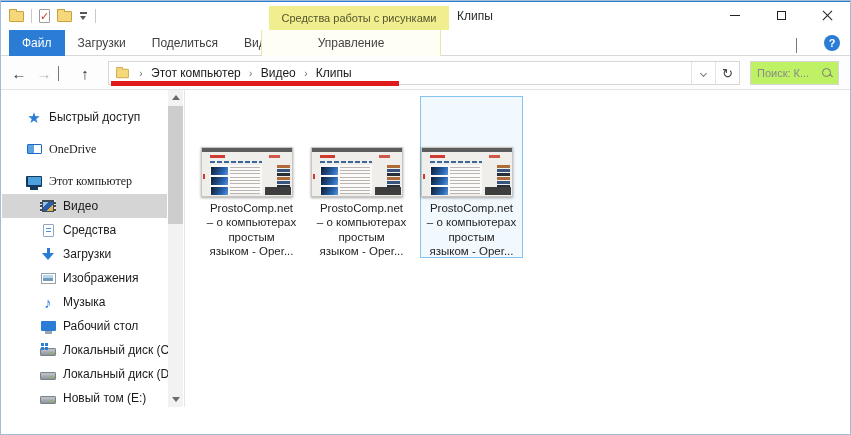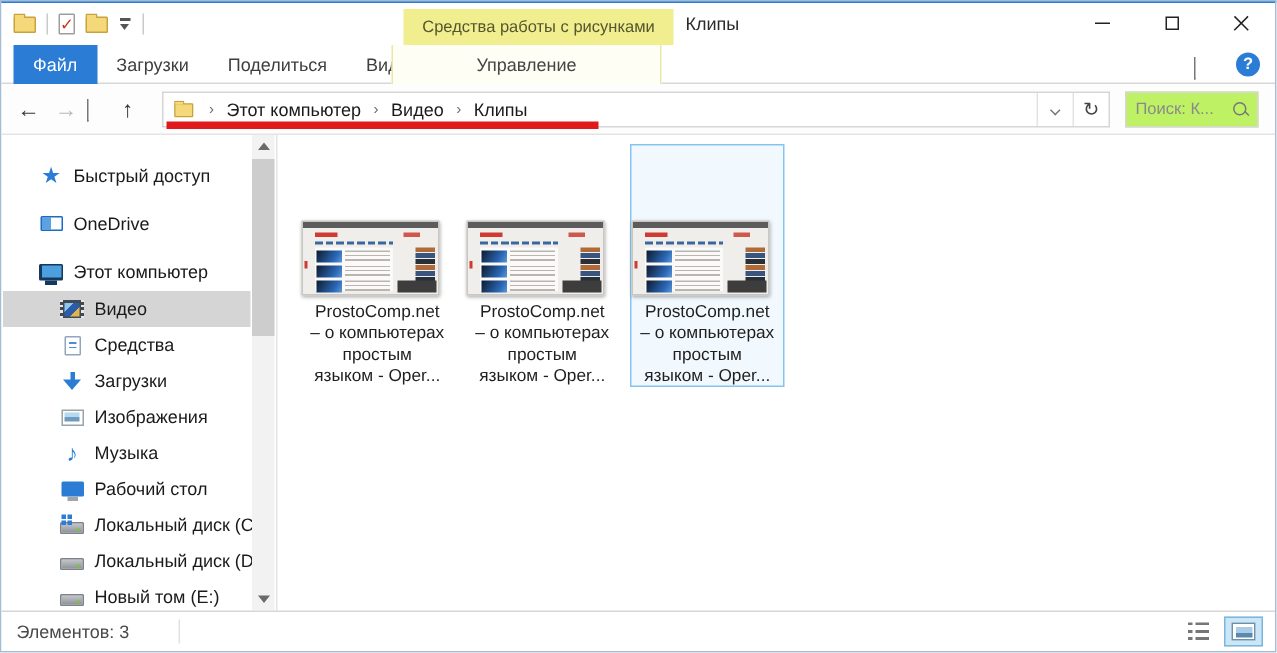--- a/index.html
+++ b/index.html
@@ -71,21 +71,21 @@
   .side-scroll{ position:absolute; right:1px; top:0; bottom:0; width:15px; background:#f2f2f2; }
   .scroll-arrow{ position:absolute; left:0; width:15px; height:15px; display:flex; align-items:center; justify-content:center; }
   .scroll-arrow.up{ top:0; } .scroll-arrow.down{ bottom:0; }
   .tri-up{ border-left:4px solid transparent; border-right:4px solid transparent; border-bottom:5px solid #6a6a6a; }
   .tri-down{ border-left:4px solid transparent; border-right:4px solid transparent; border-top:5px solid #6a6a6a; }
   .scroll-thumb{ position:absolute; left:0; top:16px; width:15px; height:118px; background:#cdcdcd; }
   .side-list{ position:absolute; left:0; top:0; right:17px; }
   .side-item{ height:24px; display:flex; align-items:center; margin-left:1px; }
   .side-item.lvl0{ height:26px; padding-left:22px; }
   .side-item.lvl1{ padding-left:36px; }
-  .side-item.gap{ margin-top:6px; }
+  .side-item.gap{ margin-top:6px;font-family:Liberation Serif, serif; }
   .side-item.first{ margin-top:14px; }
   .side-item.selected{ background:#d5d5d5; }
   .side-ico{ width:20px; height:16px; display:flex; align-items:center; justify-content:center; margin-right:5px; flex:none; }
   .side-label{ white-space:nowrap; color:#1a1a1a; }
   
   .i-star{ color:#2a7cd4; font-size:15px; line-height:1; }
   .i-onedrive{ width:15px; height:10px; border:1px solid #1b6ac9; border-radius:1px; background:linear-gradient(90deg,#5ba3e0 0 45%,#fff 45%); }
   .i-pc{ position:relative; width:16px; height:11px; background:#15395c; border-radius:1px; }
   .i-pc::before{ content:""; position:absolute; inset:1.5px; background:#4ba0dd; }
   .i-pc::after{ content:""; position:absolute; left:4px; bottom:-3px; width:8px; height:3px; background:#15395c; }
@@ -374,26 +374,14 @@
         </div>
         <div class="tile-label">ProstoComp.net
 – о компьютерах
 простым
 языком - Oper...</div>
       </div>
 
     </div>
   </div>
 
-  <div class="statusbar">
-    <div class="status-count">Элементов: 3</div>
-    <div class="status-sep"></div>
-    <div class="view-btns">
-      <div class="view-btn">
-          <span class="i-details"></span>
-        </div>
-      <div class="view-btn selected">
-          <span class="i-thumbview"></span>
-        </div>
-    </div>
-  </div>
 
 </div>
 
 </body></html>

